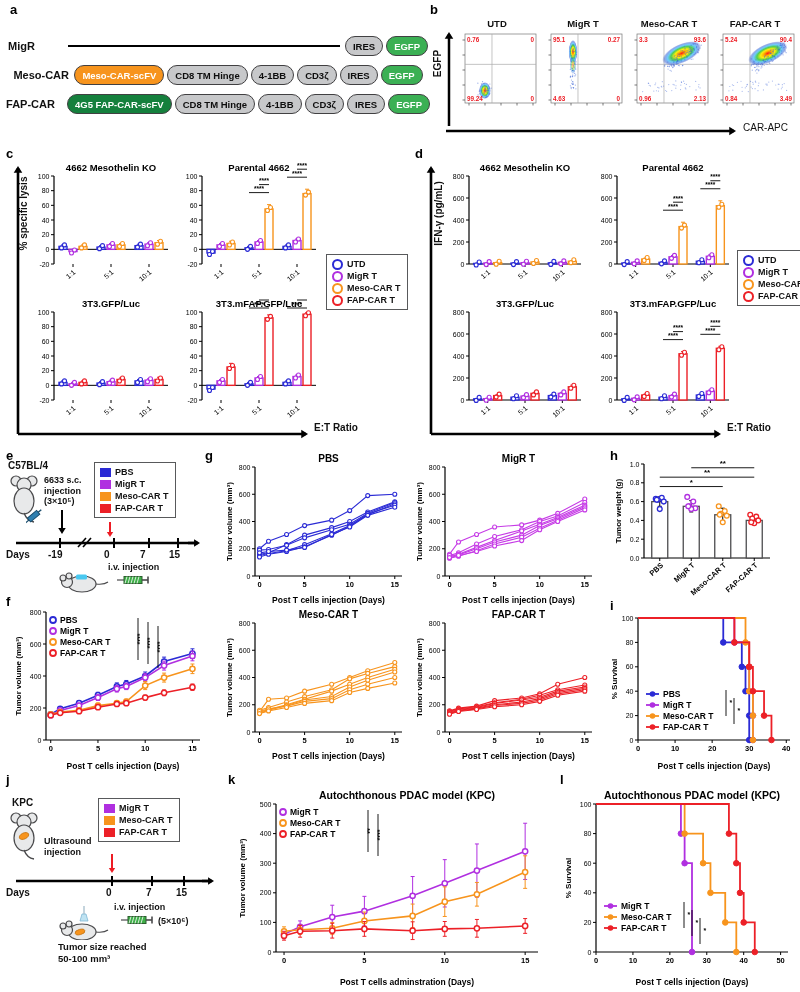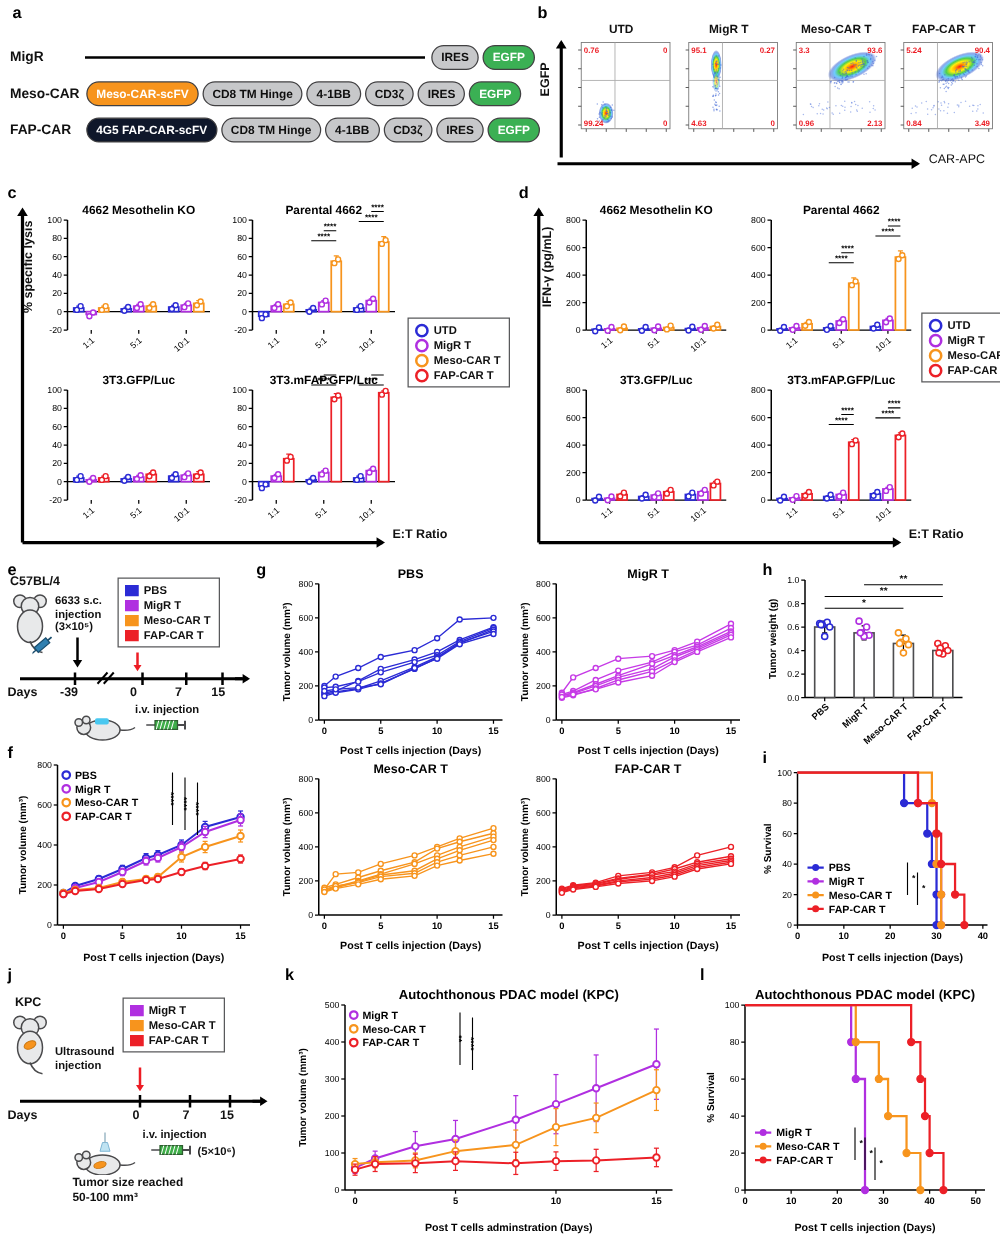--- a/index.html
+++ b/index.html
@@ -8,27 +8,27 @@
   .panel{position:absolute;}
   .plab{position:absolute;font-weight:bold;font-size:13px;color:#000;}
   .t{position:absolute;white-space:nowrap;}
   .rotlab{position:absolute;transform:rotate(-90deg);transform-origin:center;font-weight:bold;font-size:10px;white-space:nowrap;text-align:center;}
   .schtxt{font-weight:bold;font-size:9px;line-height:10.5px;}
   .lbox{position:absolute;border:1.5px solid #58595b;background:#fff;padding:3px 6px 3px 5px;}
   .lrow{display:flex;align-items:center;height:12px;}
   .lrow .sw{width:11px;height:9px;margin-right:4px;flex:0 0 auto;}
   .lrow .cir{width:7px;height:7px;border-radius:50%;border:2px solid #000;margin-right:4px;background:#fff;flex:0 0 auto;}
   .lrow .lt{font-size:9px;font-weight:bold;white-space:nowrap;}
-  .crow{display:flex;align-items:center;height:22px;margin-bottom:7px;}
+  .crow{display:flex;align-items:center;height:22px;margin-bottom:7px;justify-content:center;}
   .rowlab{width:58px;font-weight:bold;font-size:11px;flex:0 0 auto;}
   .cline{flex:1;height:2px;background:#000;margin:0 2px;}
   .pill{height:18px;border:1.6px solid #414042;border-radius:10px;display:inline-flex;align-items:center;justify-content:center;font-weight:bold;font-size:9.5px;padding:0 7px;margin-left:3px;white-space:nowrap;}
   .pill.gray{background:#c7c8ca;color:#0e0e0e;}
   .pill.orange{background:#f7941d;color:#fff;}
-  .pill.cyan{background:#0f172a;color:#fff;}
+  .pill.cyan{background:#15803d;color:#fff;}
   .pill.green{background:#3bb054;color:#fff;}
   .chart{position:absolute;}
   svg{display:block;}
   .flowcol{display:inline-block;vertical-align:top;margin-right:4px;}
   .flowtitle{font-size:9.5px;font-weight:bold;text-align:center;height:13px;}
 </style>
 </head>
 <body>
 
 <div id="fig">
@@ -1317,21 +1317,21 @@
         <line x1="178" y1="7" x2="188" y2="7" stroke="#000" stroke-width="2.5"></line>
         <polygon points="190,7 184.08970452148588,10.75078756485298 184.08970452148588,3.249212435147021" fill="#000"></polygon>
         <line x1="50" y1="2" x2="50" y2="12" stroke="#000" stroke-width="2"></line>
         <line x1="104" y1="2" x2="104" y2="12" stroke="#000" stroke-width="2"></line>
         <line x1="139" y1="2" x2="139" y2="12" stroke="#000" stroke-width="2"></line>
         <line x1="168" y1="2" x2="168" y2="12" stroke="#000" stroke-width="2"></line>
         <line x1="68" y1="11" x2="76" y2="2" stroke="#000" stroke-width="1.6"></line>
         <line x1="73" y1="11" x2="81" y2="2" stroke="#000" stroke-width="1.6"></line>
       </svg>
     <span class="t schtxt" style="left:0px;top:102px;font-size:10px;">Days</span>
-    <span class="t schtxt" style="left:42px;top:102px;font-size:10px;">-39</span>
+    <span class="t schtxt" style="left:42px;top:102px;font-size:10px;">-19</span>
     <span class="t schtxt" style="left:98px;top:102px;font-size:10px;">0</span>
     <span class="t schtxt" style="left:134px;top:102px;font-size:10px;">7</span>
     <span class="t schtxt" style="left:163px;top:102px;font-size:10px;">15</span>
     <span class="t schtxt" style="left:102px;top:114px;">i.v. injection</span>
     <svg id="pe-mouse2" style="position:absolute;left:52px;top:114px;" width="56" height="32">
         <g transform="translate(4,8) scale(1)">
           <ellipse cx="20" cy="14" rx="14" ry="8" fill="#e8e9ea" stroke="#4a4a4c" stroke-width="1.2"></ellipse>
           <circle cx="5" cy="12" r="5.5" fill="#e8e9ea" stroke="#4a4a4c" stroke-width="1.2"></circle>
           <circle cx="7" cy="6" r="3" fill="#e8e9ea" stroke="#4a4a4c" stroke-width="1.2"></circle>
           <circle cx="1" cy="8" r="3" fill="#e8e9ea" stroke="#4a4a4c" stroke-width="1.2"></circle>

